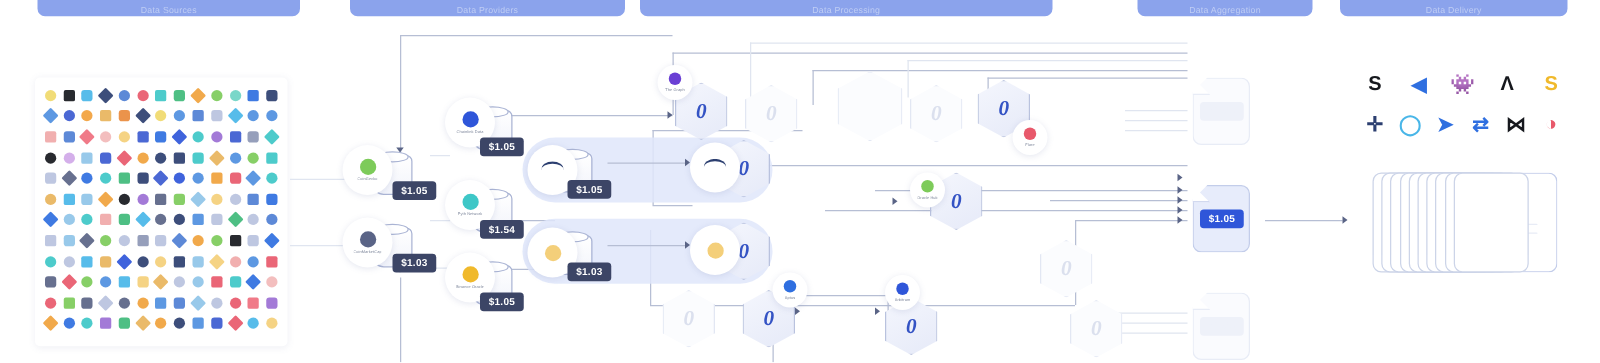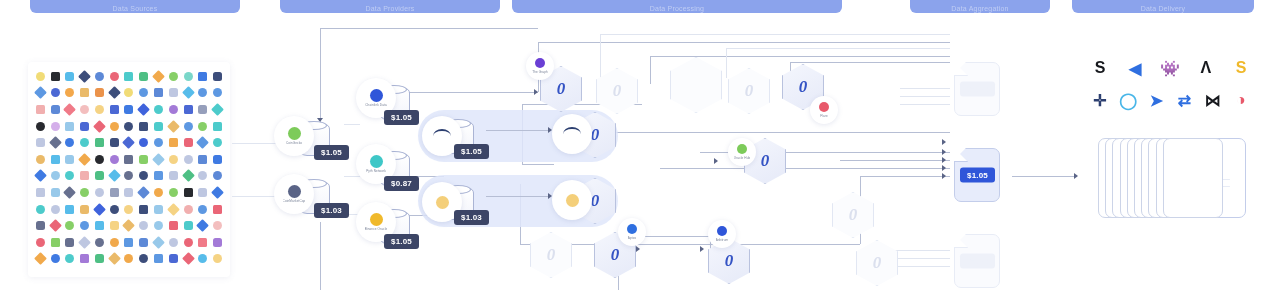--- a/index.html
+++ b/index.html
@@ -955,21 +955,21 @@
 
     <div class="node" id="prov-2-1" style="left:378px; top:150px;">
       <div class="cyl">
           <div class="body"></div>
           <div class="cap"></div>
         </div>
       <div class="badge-circle" style="left:-22px; top:-6px;">
         <div class="mark" style="background:#3ec7c7;"></div>
         <div class="cap-txt">Pyth Network</div>
       </div>
-      <div class="price" style="left:6px; top:26px;">$0.87</div>
+      <div class="price" style="left:6px; top:26px;">$1.54</div>
     </div>
 
     <div class="node" id="prov-2-2" style="left:378px; top:208px;">
       <div class="cyl">
           <div class="body"></div>
           <div class="cap"></div>
         </div>
       <div class="badge-circle" style="left:-22px; top:-6px;">
         <div class="mark" style="background:#f0b92b;"></div>
         <div class="cap-txt">Binance Oracle</div>

